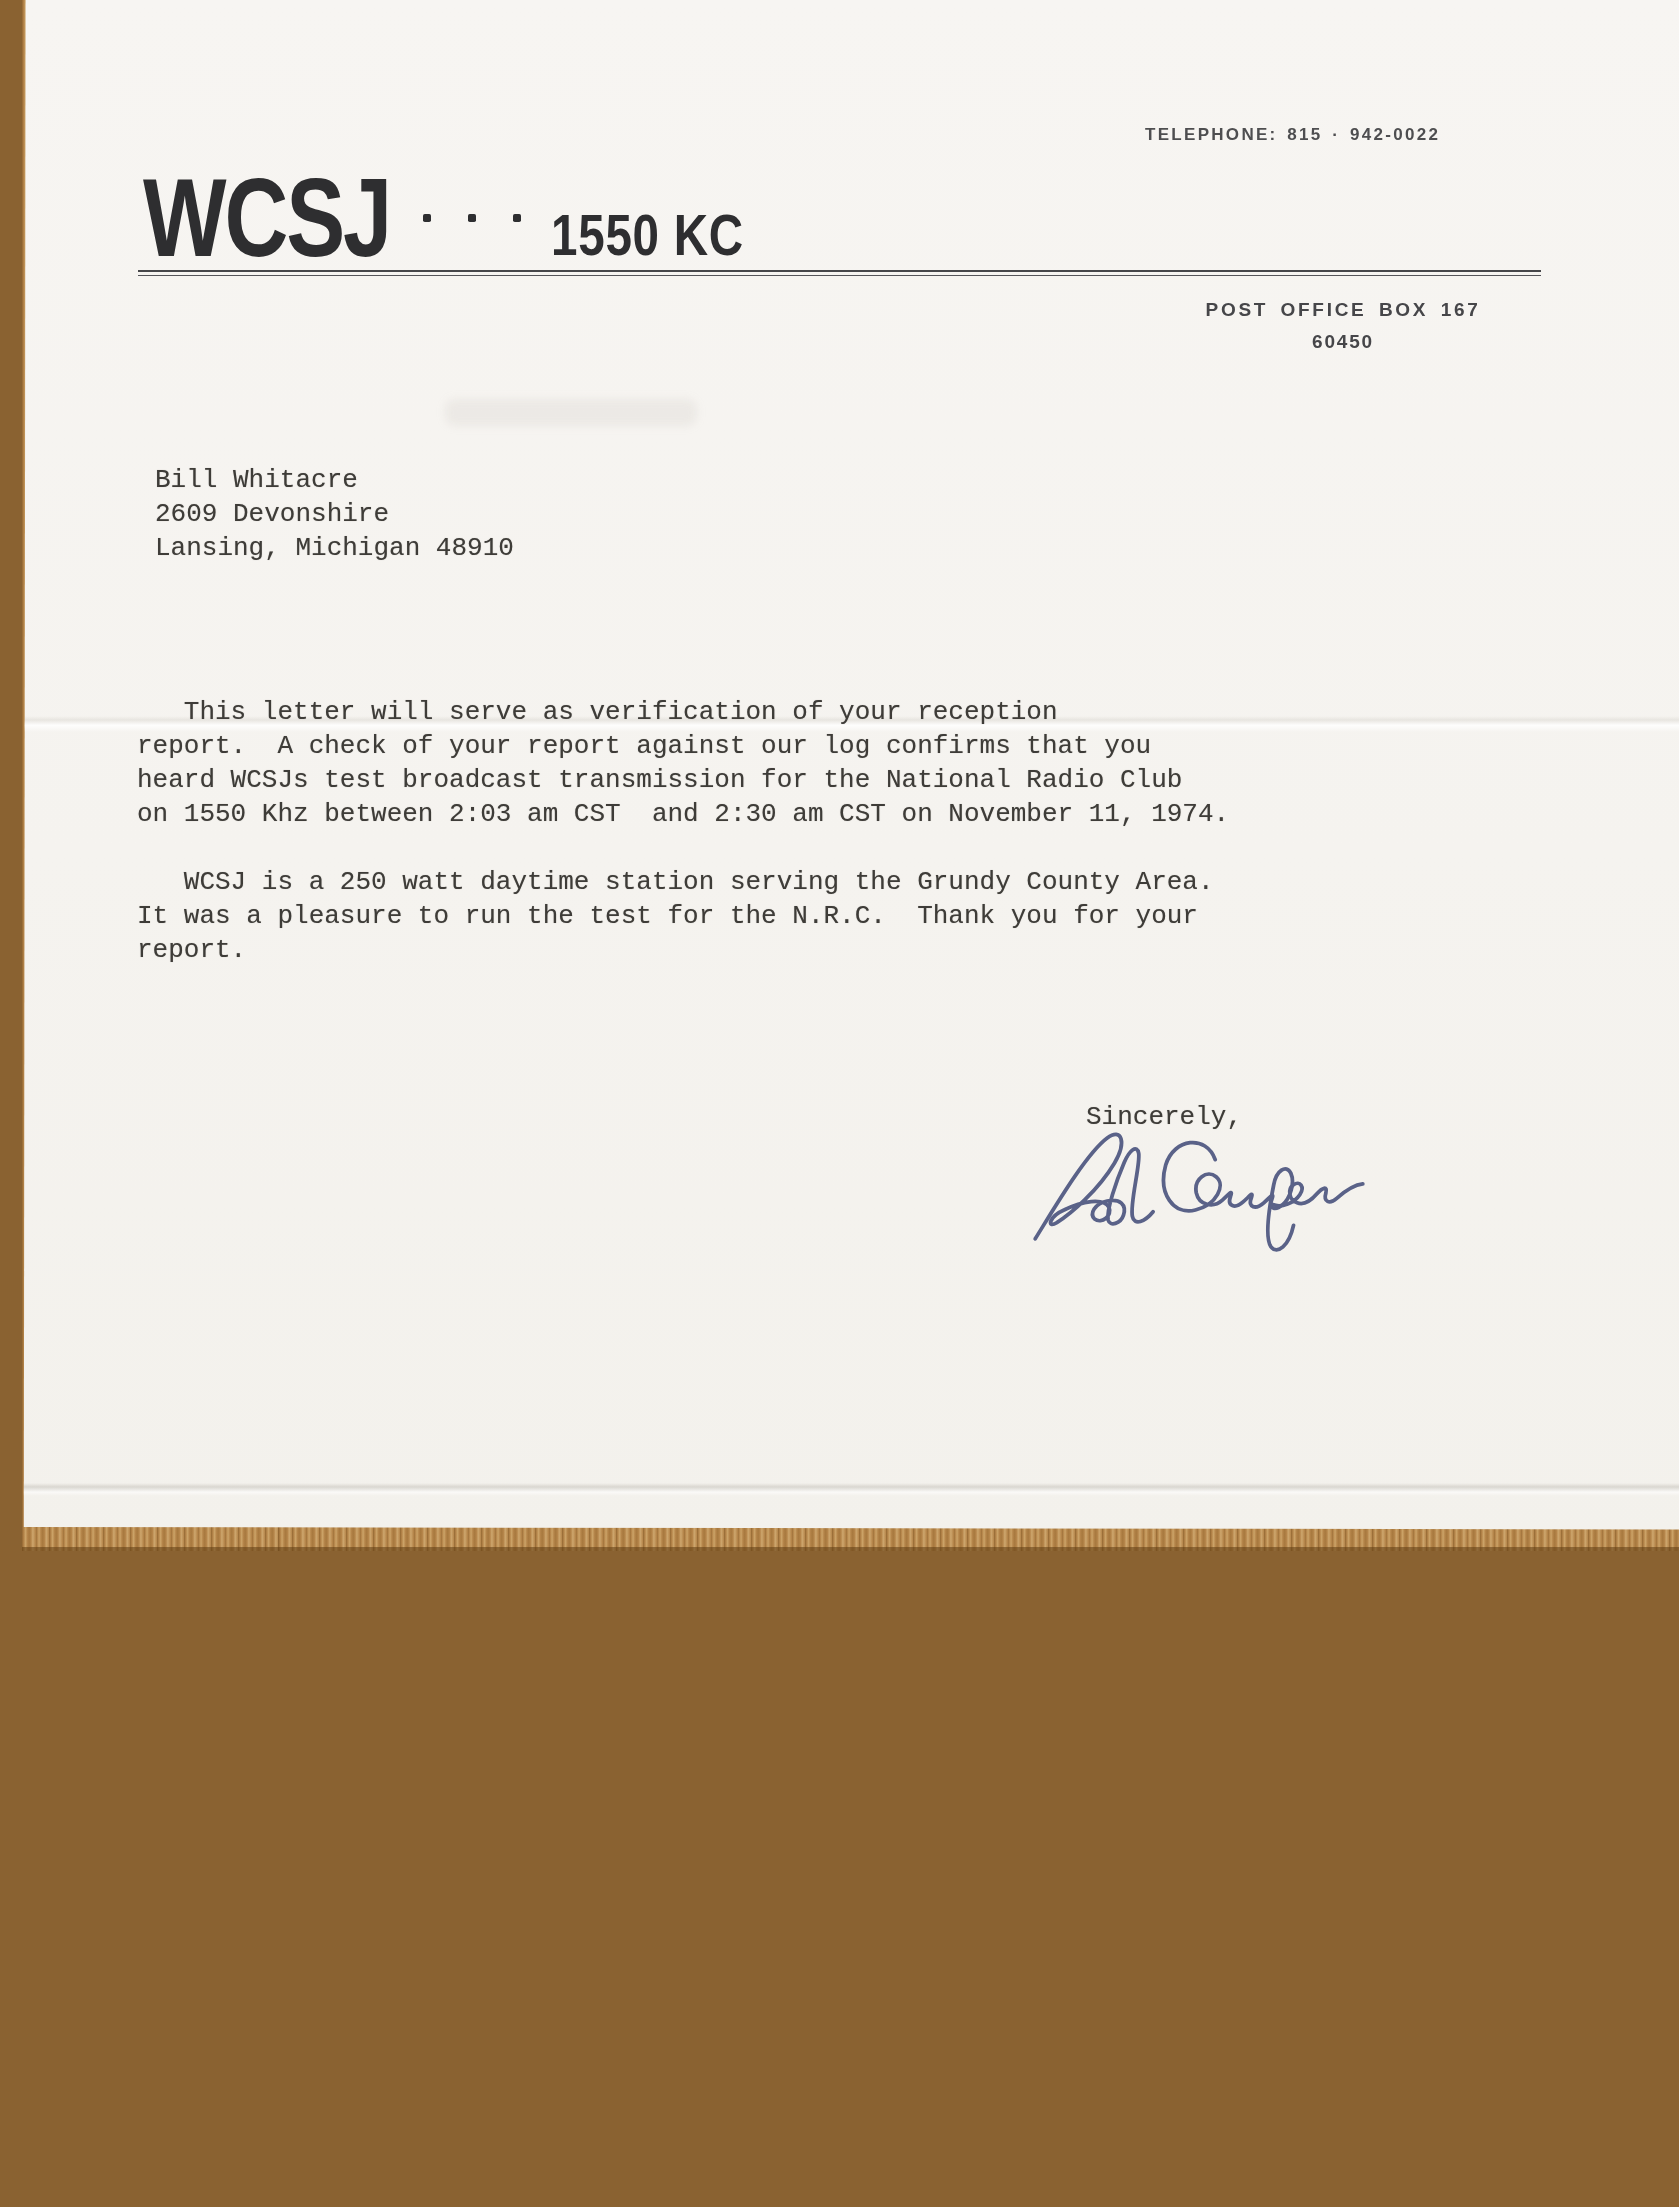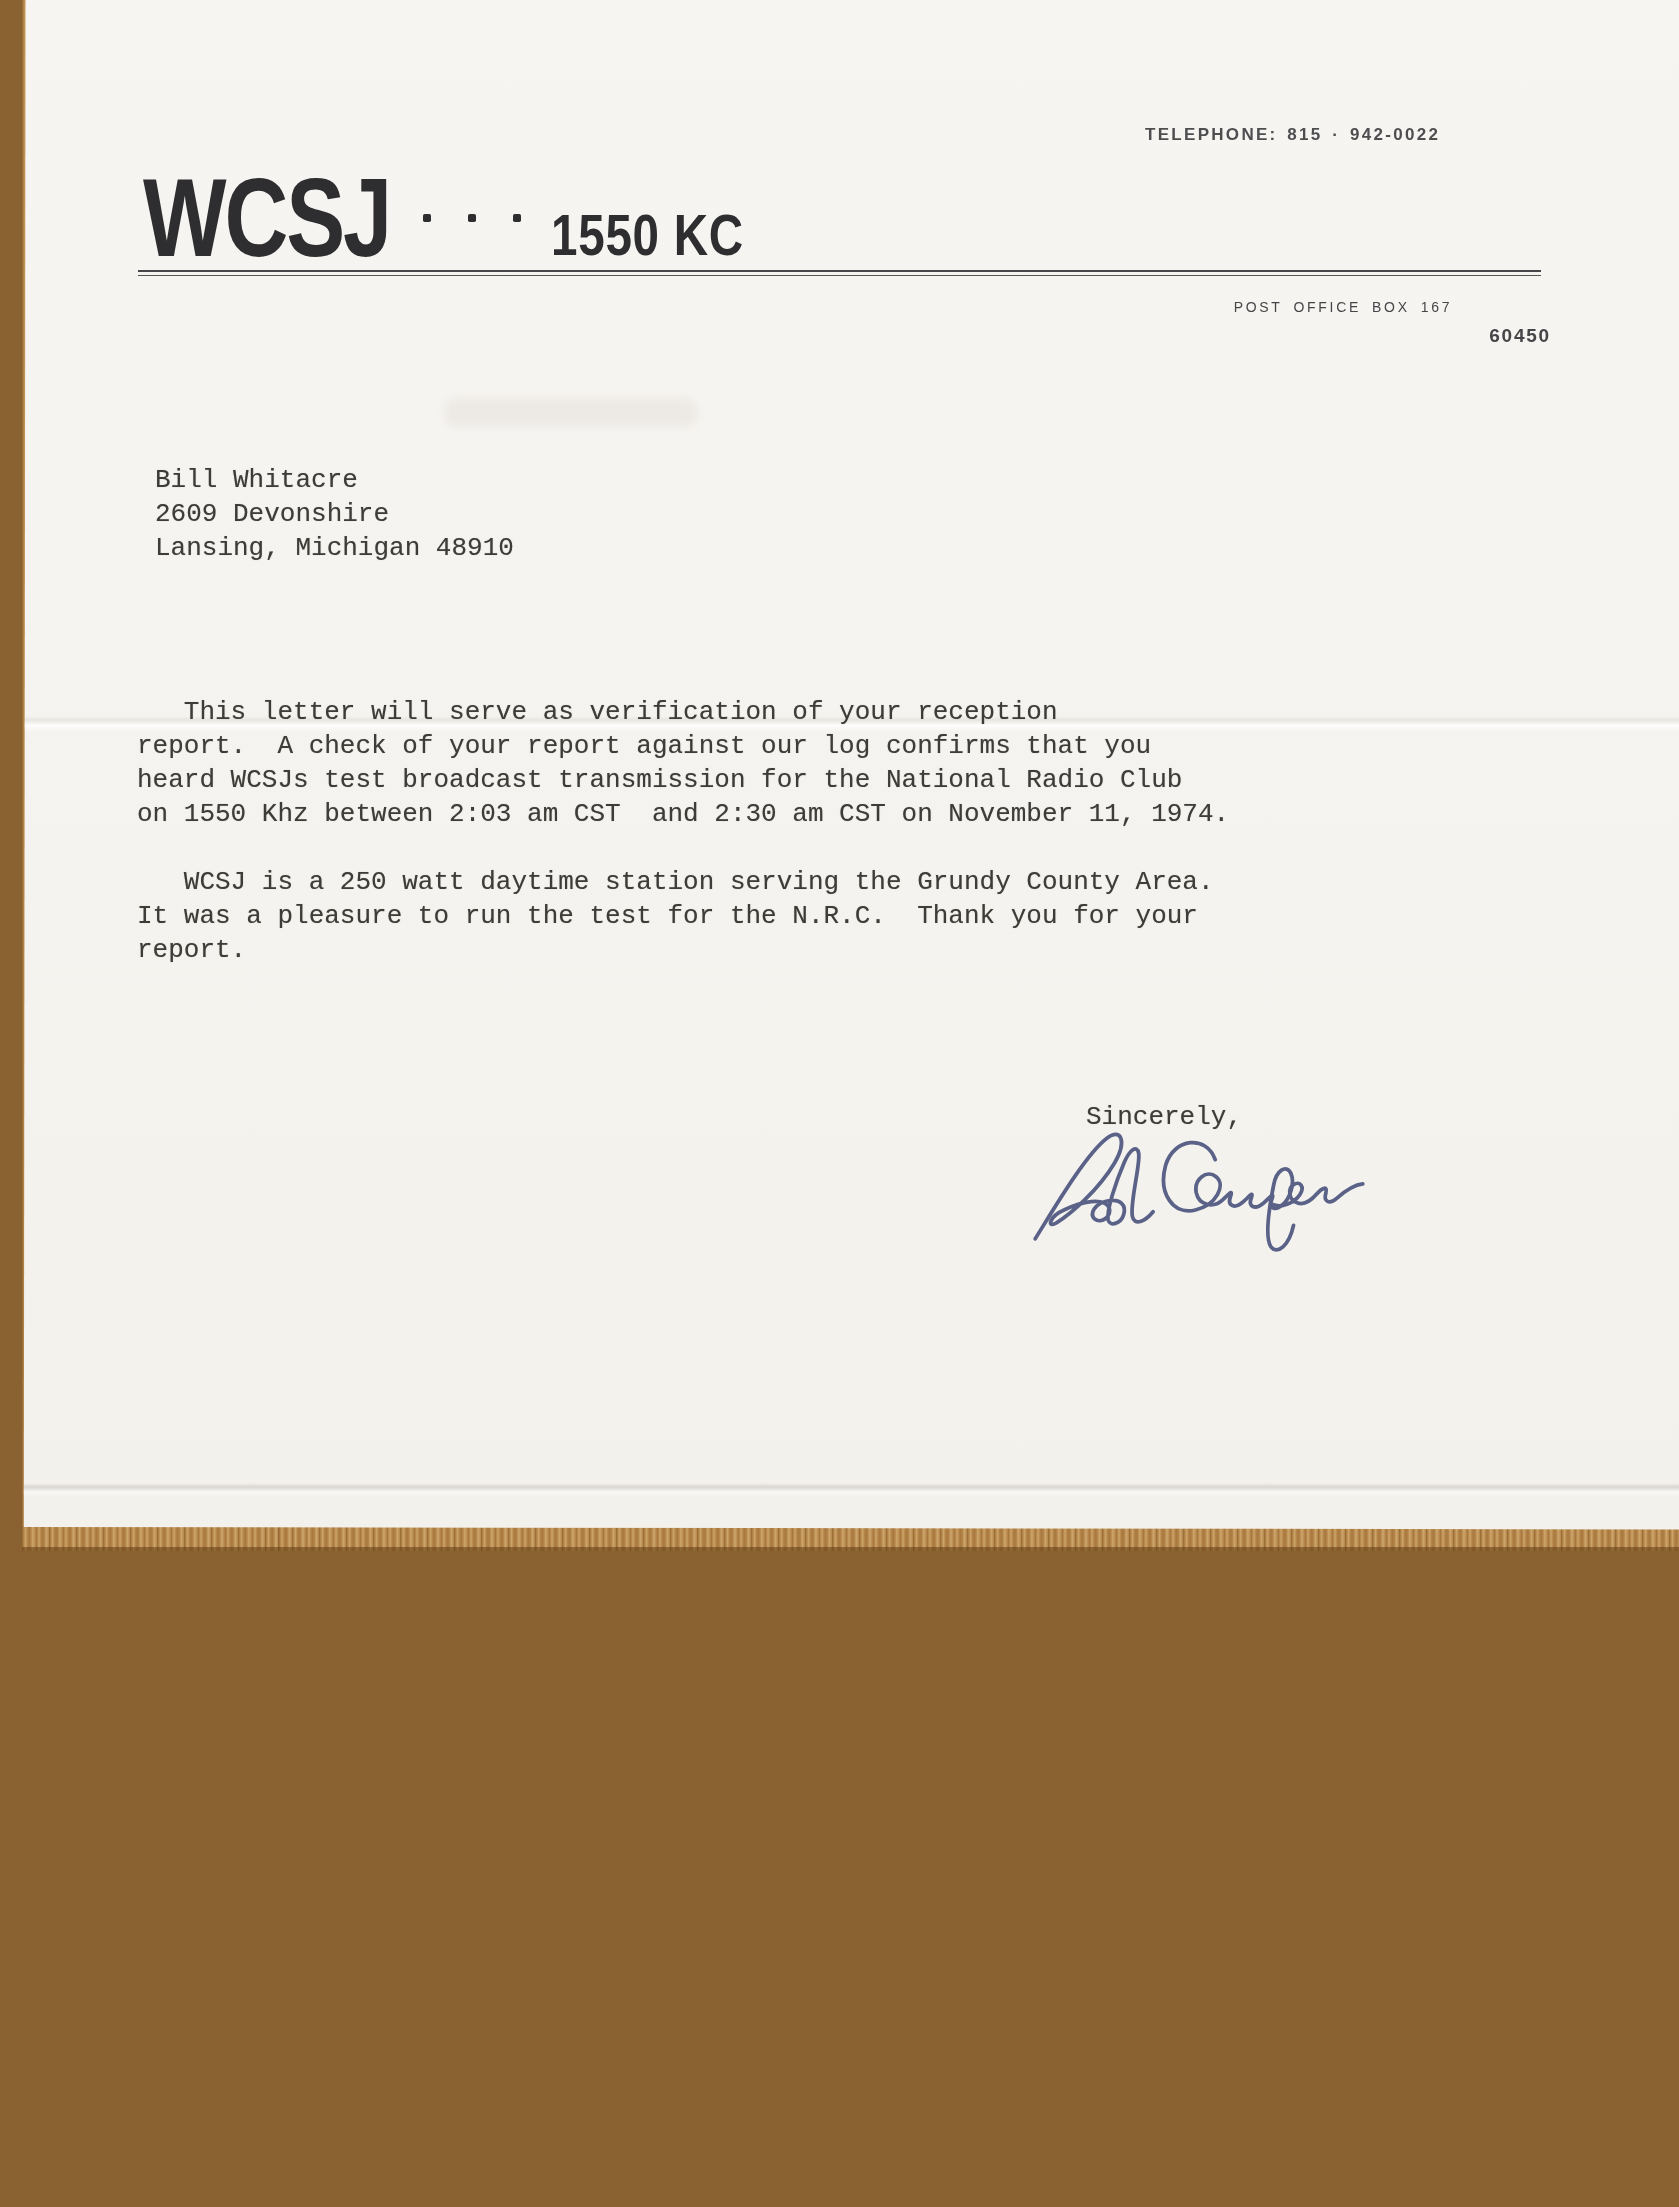--- a/index.html
+++ b/index.html
@@ -65,23 +65,23 @@
   .rule{
     left:116px;top:270px;width:1403px;height:2.7px;
     border-top:2.7px solid #47474a;border-bottom:1.8px solid #55555a;
   }
   .company{
     left:122px;top:298px;
     font-family:"Liberation Serif","DejaVu Serif",serif;font-style:italic;font-weight:bold;
     font-size:31.5px;color:#3a3a40;letter-spacing:0.5px;white-space:nowrap;
   }
   .addr-block{left:1113px;top:299px;width:416px;text-align:center;color:#464649;}
-  .addr-pobox{font-size:14px;font-weight:normal;letter-spacing:2.7px;word-spacing:4.5px;margin:0 0 10px 0;}
+  .addr-pobox{font-size:19px;font-weight:bold;letter-spacing:2.7px;word-spacing:4.5px;margin:0 0 10px 0;}
   .addr-city{font-size:31px;letter-spacing:2.3px;word-spacing:3.6px;margin:0 0 8px 0;color:#414144;}
-  .addr-zip{font-size:19px;font-weight:bold;letter-spacing:1.8px;margin:0;text-align:right;}
+  .addr-zip{font-size:19px;font-weight:bold;letter-spacing:1.8px;margin:0;}
 
   
   .recipient{left:133px;top:463px;font-size:26px;line-height:34px;white-space:pre;}
   .body-text{left:115px;top:695px;font-size:26px;line-height:34px;white-space:pre;}
   .salutation{left:1064px;top:1100px;font-size:26px;line-height:34px;white-space:pre;}
   .signature-svg{left:1006px;top:1120px;}
   .signer{left:1064px;top:1264px;font-size:26px;line-height:34px;white-space:pre;}
 </style>
 </head>
 <body>

